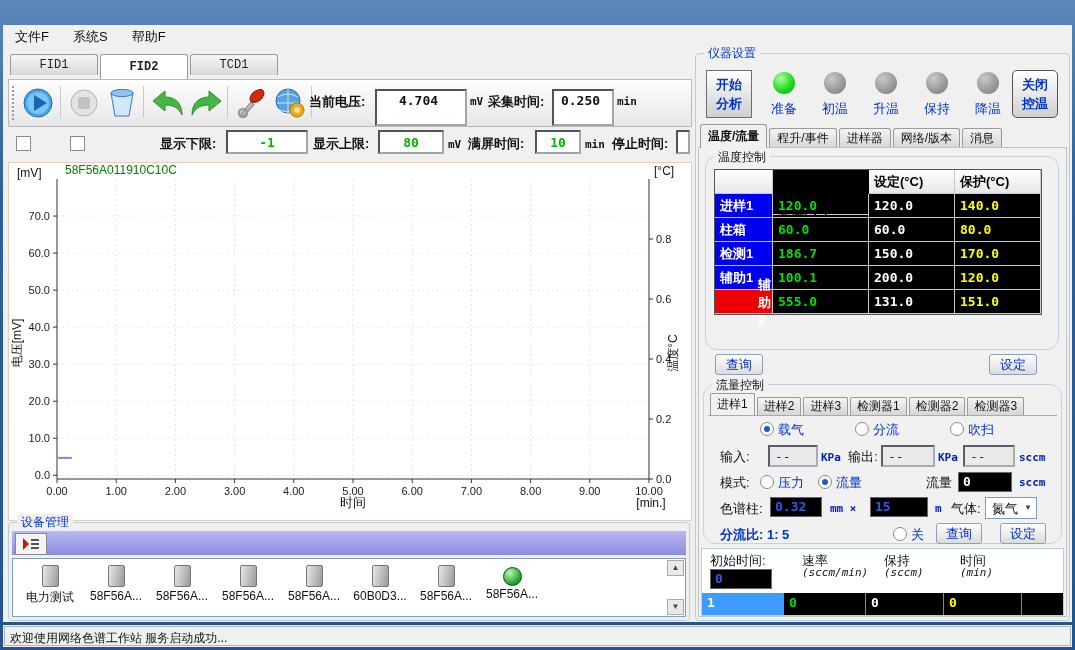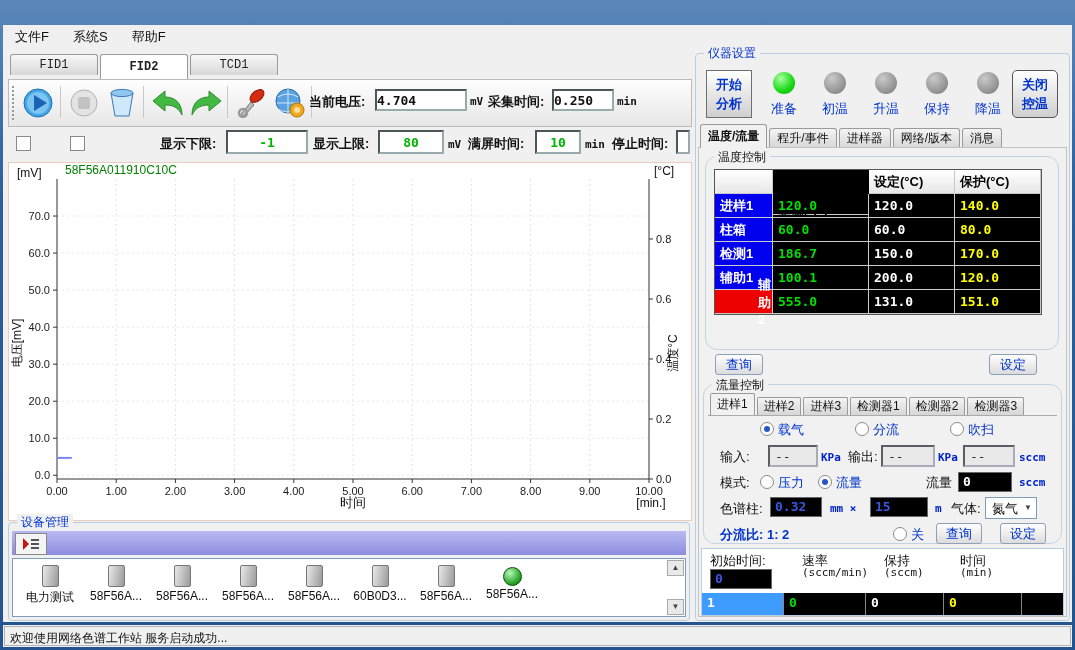--- a/index.html
+++ b/index.html
@@ -28,22 +28,22 @@
   .dtab{width:86px;height:20px;line-height:20px;text-align:center;background:linear-gradient(#f7f7f7,#d8d8d8);
     border:1px solid #9a9a9a;border-bottom:none;border-radius:3px 3px 0 0;margin-right:2px;color:#222;}
   .dtab.active{height:24px;line-height:24px;background:#fff;font-weight:bold;position:relative;z-index:2;}
   
   .toolbar{position:absolute;left:5px;top:30px;width:682px;height:46px;background:linear-gradient(#fefefe,#e7e7e7);
     border:1px solid #bbb;}
   .grip{position:absolute;left:3px;top:6px;bottom:6px;width:4px;border-left:2px dotted #9a9a9a;}
   .tico{position:absolute;top:4px;width:37px;height:37px;display:flex;align-items:center;justify-content:center;}
   .tsep{position:absolute;top:6px;width:1px;height:32px;background:#c8c8c8;}
   .tb-label{position:absolute;top:13px;font-size:13px;font-weight:bold;color:#111;}
-  .num-box{position:absolute;top:9px;height:22px;background:#fff;border:2px inset #9aa;box-sizing:border-box;
-    font-family:"DejaVu Sans Mono",monospace;font-size:13px;font-weight:bold;color:#111;text-align:left;
+  .num-box{position:absolute;top:9px;height:37px;background:#fff;border:2px inset #9aa;box-sizing:border-box;
+    font-family:"DejaVu Sans Mono",monospace;font-size:13px;font-weight:bold;color:#111;text-align:center;
     padding:2px 5px 12px 0;}
   .tb-unit{position:absolute;top:15px;font-size:11px;font-weight:bold;color:#111;
     font-family:"DejaVu Sans Mono",monospace;}
   
   .settings{position:absolute;left:5px;top:78px;width:682px;height:33px;}
   .cb{position:absolute;top:9px;width:13px;height:13px;background:#fff;border:1px solid #8a8a8a;}
   .cb-label{position:absolute;top:9px;font-size:13px;margin-top:36px;}
   .set-label{position:absolute;top:8px;font-size:13px;font-weight:bold;color:#111;}
   .val-input{position:absolute;top:3px;height:24px;background:#fff;border:2px inset #9aa;box-sizing:border-box;
     text-align:center;font-family:"DejaVu Sans Mono",monospace;font-size:13px;font-weight:bold;color:#00b400;
@@ -118,21 +118,21 @@
   .blk-box{position:absolute;height:20px;background:#000;border:1px solid #666;box-sizing:border-box;
     font-family:"DejaVu Sans Mono",monospace;font-size:13px;font-weight:bold;color:#3a55e0;padding:1px 0 0 4px;}
   .blk-box.white{color:#fff;}
   .dropdown{position:absolute;height:22px;background:#fff;border:1px solid #7f9db9;box-sizing:border-box;
     font-size:13px;color:#111;padding:2px 0 0 6px;}
   .dropdown::after{content:"▼";position:absolute;right:4px;top:5px;font-size:8px;color:#444;}
   
   .ramp{position:absolute;left:2px;top:400px;width:361px;height:66px;border:1px solid #b9cde2;background:#fff;}
   .ramp-head{position:absolute;left:0;top:0;right:0;height:43px;background:#fff;font-size:13px;color:#111;}
   .ramp-col{position:absolute;top:3px;font-size:13px;color:#111;}
-  .ramp-colu{position:absolute;top:17px;font-size:11px;color:#111;font-family:"DejaVu Sans Mono",monospace;}
+  .ramp-colu{position:absolute;top:17px;font-size:11px;color:#111;font-family:"DejaVu Sans Mono",monospace;font-style:italic;}
   .ramp-row{position:absolute;left:0;right:0;bottom:0;height:22px;background:#000;display:flex;}
   .rcell{box-sizing:border-box;border-right:1px solid #888;font-family:"DejaVu Sans Mono",monospace;
     font-size:13px;font-weight:bold;padding:2px 0 0 5px;}
 </style>
 </head>
 <body>
 
 <div class="window">
 
 
@@ -490,21 +490,21 @@
             <span class="unit" style="left:311px;top:60px">sccm</span>
 
             <span class="blk-lab" style="left:12px;top:84px">色谱柱:</span>
             <div class="blk-box" style="left:62px;top:81px;width:52px">0.32</div>
             <span class="unit" style="left:122px;top:86px">mm ×</span>
             <div class="blk-box" style="left:162px;top:81px;width:58px">15</div>
             <span class="unit" style="left:227px;top:86px">m</span>
             <span class="blk-lab" style="left:243px;top:84px">气体:</span>
             <div class="dropdown" style="left:277px;top:81px;width:52px">氮气</div>
 
-            <span class="blue-lab" style="left:12px;top:110px;font-weight:bold">分流比: 1: 2</span>
+            <span class="blue-lab" style="left:12px;top:110px;font-weight:bold">分流比: 1: 5</span>
             <div class="radio" style="left:185px;top:111px"></div>
             <span class="blue-lab" style="left:203px;top:110px">关</span>
             <div class="btn-small" style="left:228px;top:107px;width:46px">查询</div>
             <div class="btn-small" style="left:292px;top:107px;width:46px">设定</div>
           </div>
         </div>
 
         <div class="ramp">
           <div class="ramp-head">
             <span class="ramp-col" style="left:8px">初始时间:</span>

